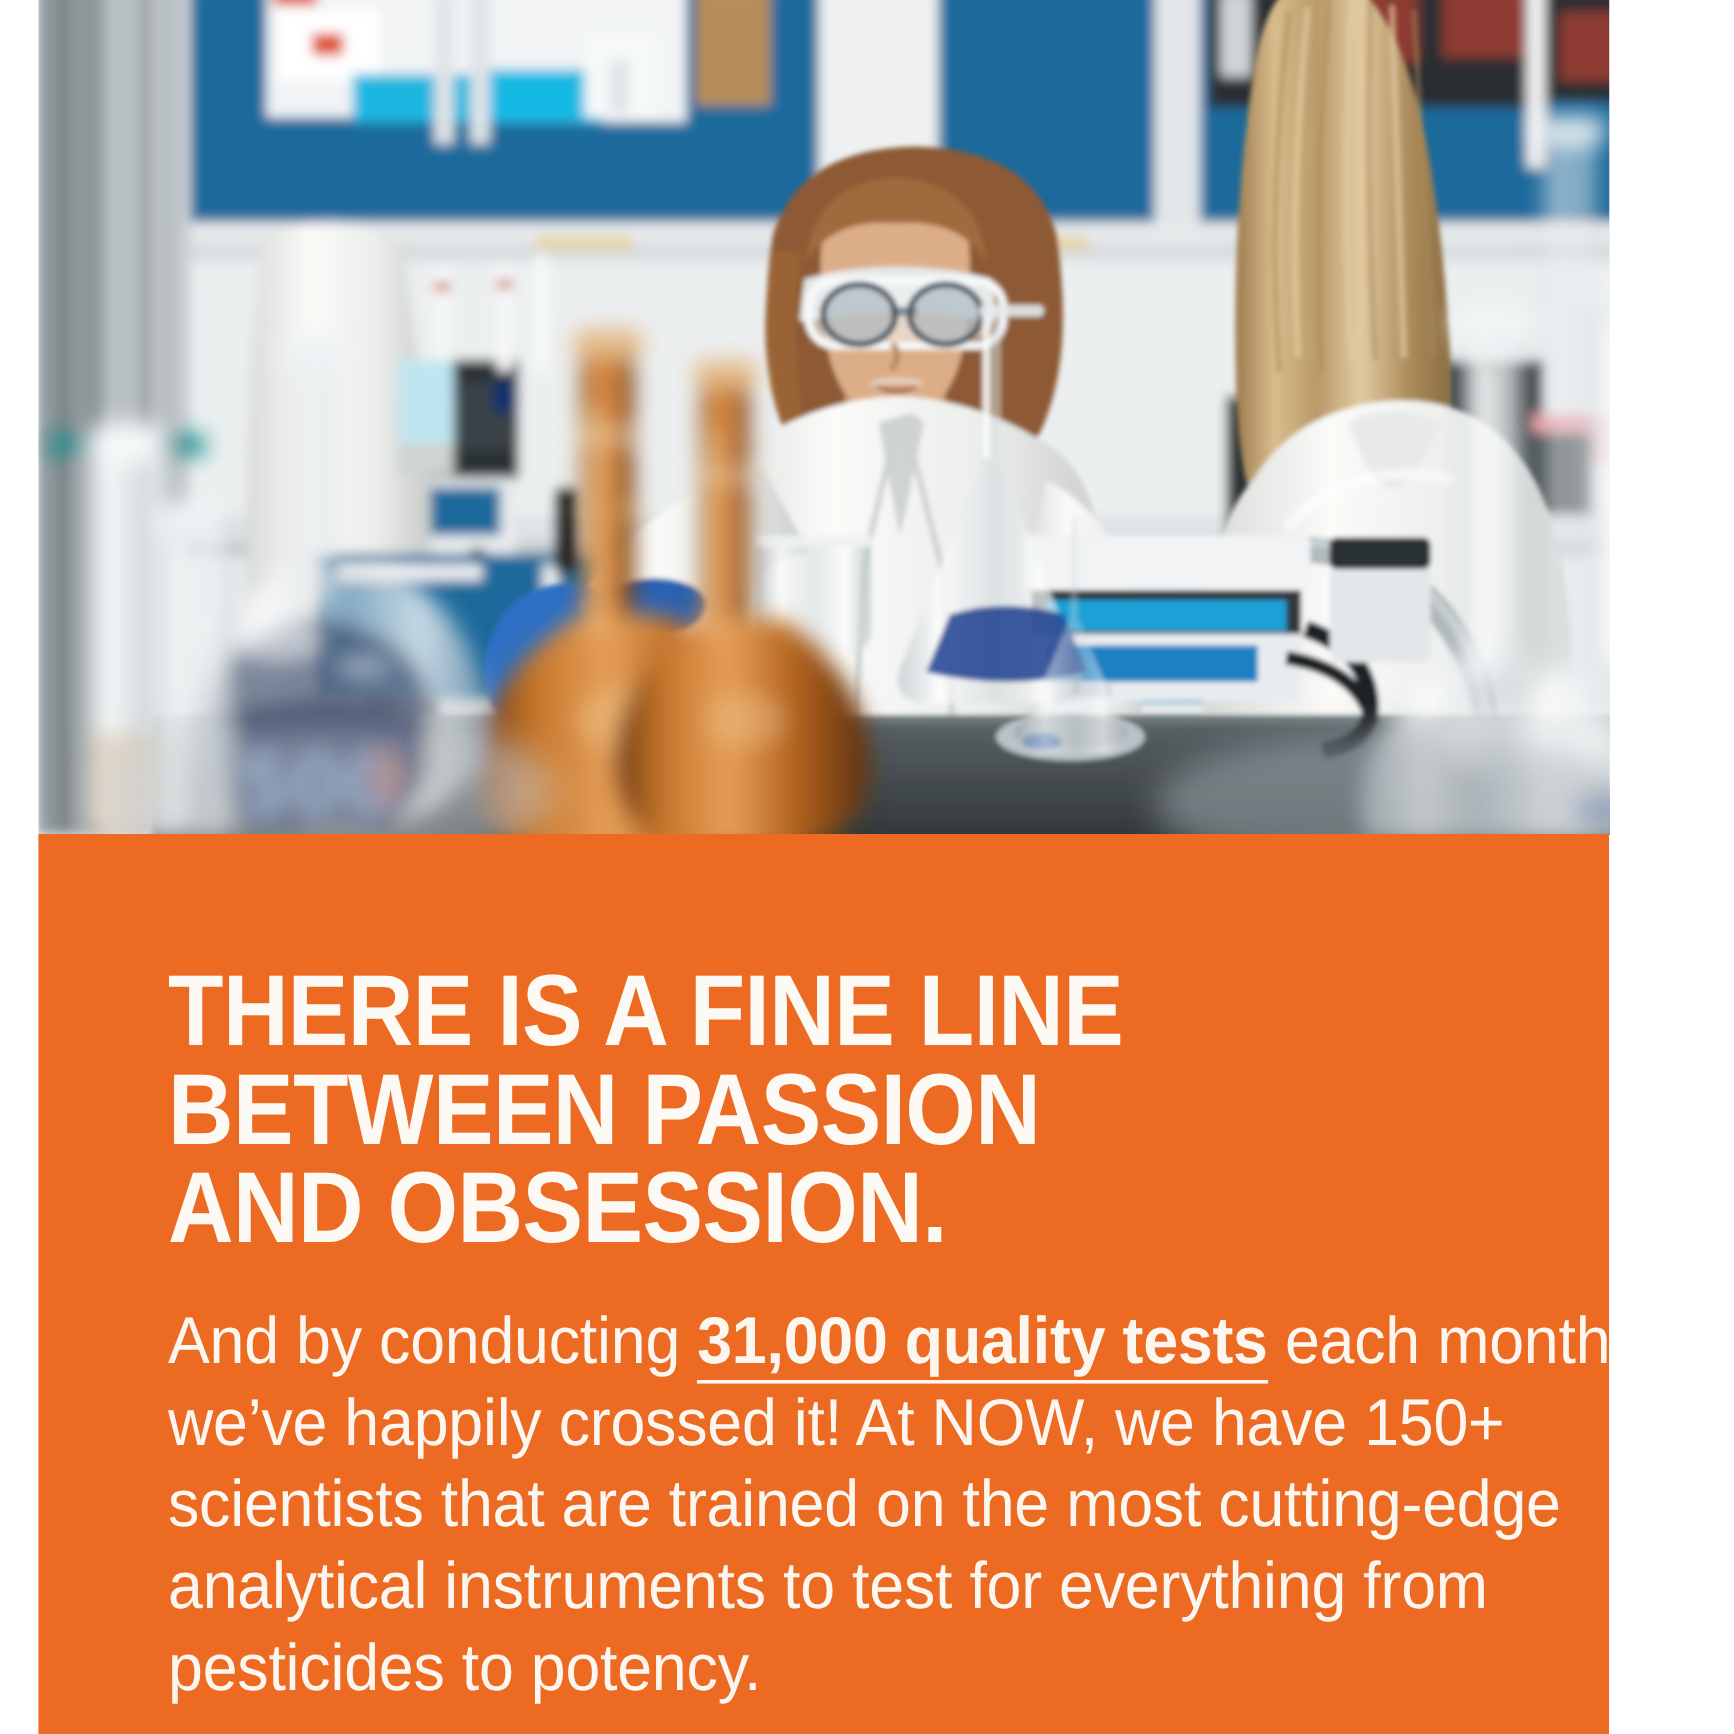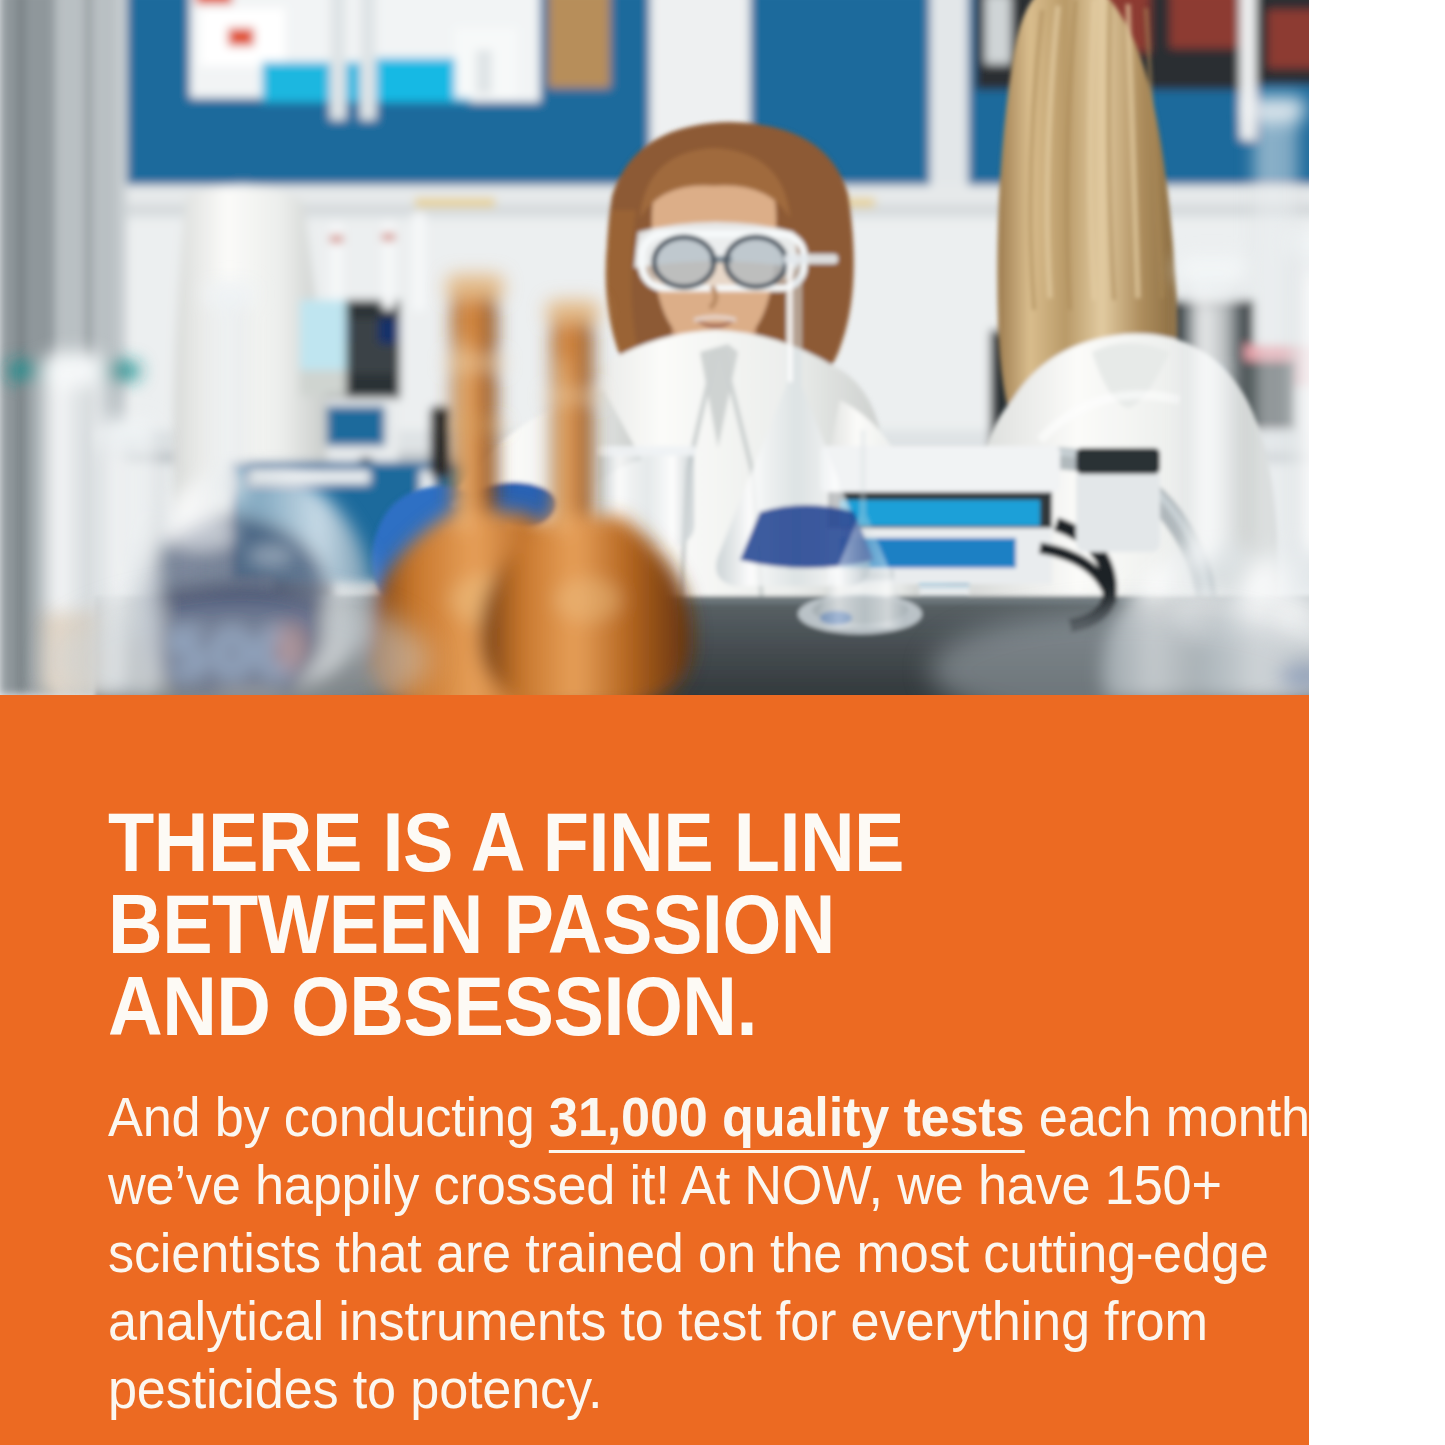--- a/index.html
+++ b/index.html
@@ -12,20 +12,21 @@
     height: 1445px;
     overflow: hidden;
     font-family: "Liberation Sans", sans-serif;
   }
 
   #poster {
     position: relative;
     width: 1309px;
     height: 1445px;
     overflow: hidden;
+    margin-left: 32px;
   }
 
   
   #photo {
     position: absolute;
     left: 0; top: 0;
     width: 1445px;
     height: 695px;
     overflow: hidden;
     background: #c9ced1;

